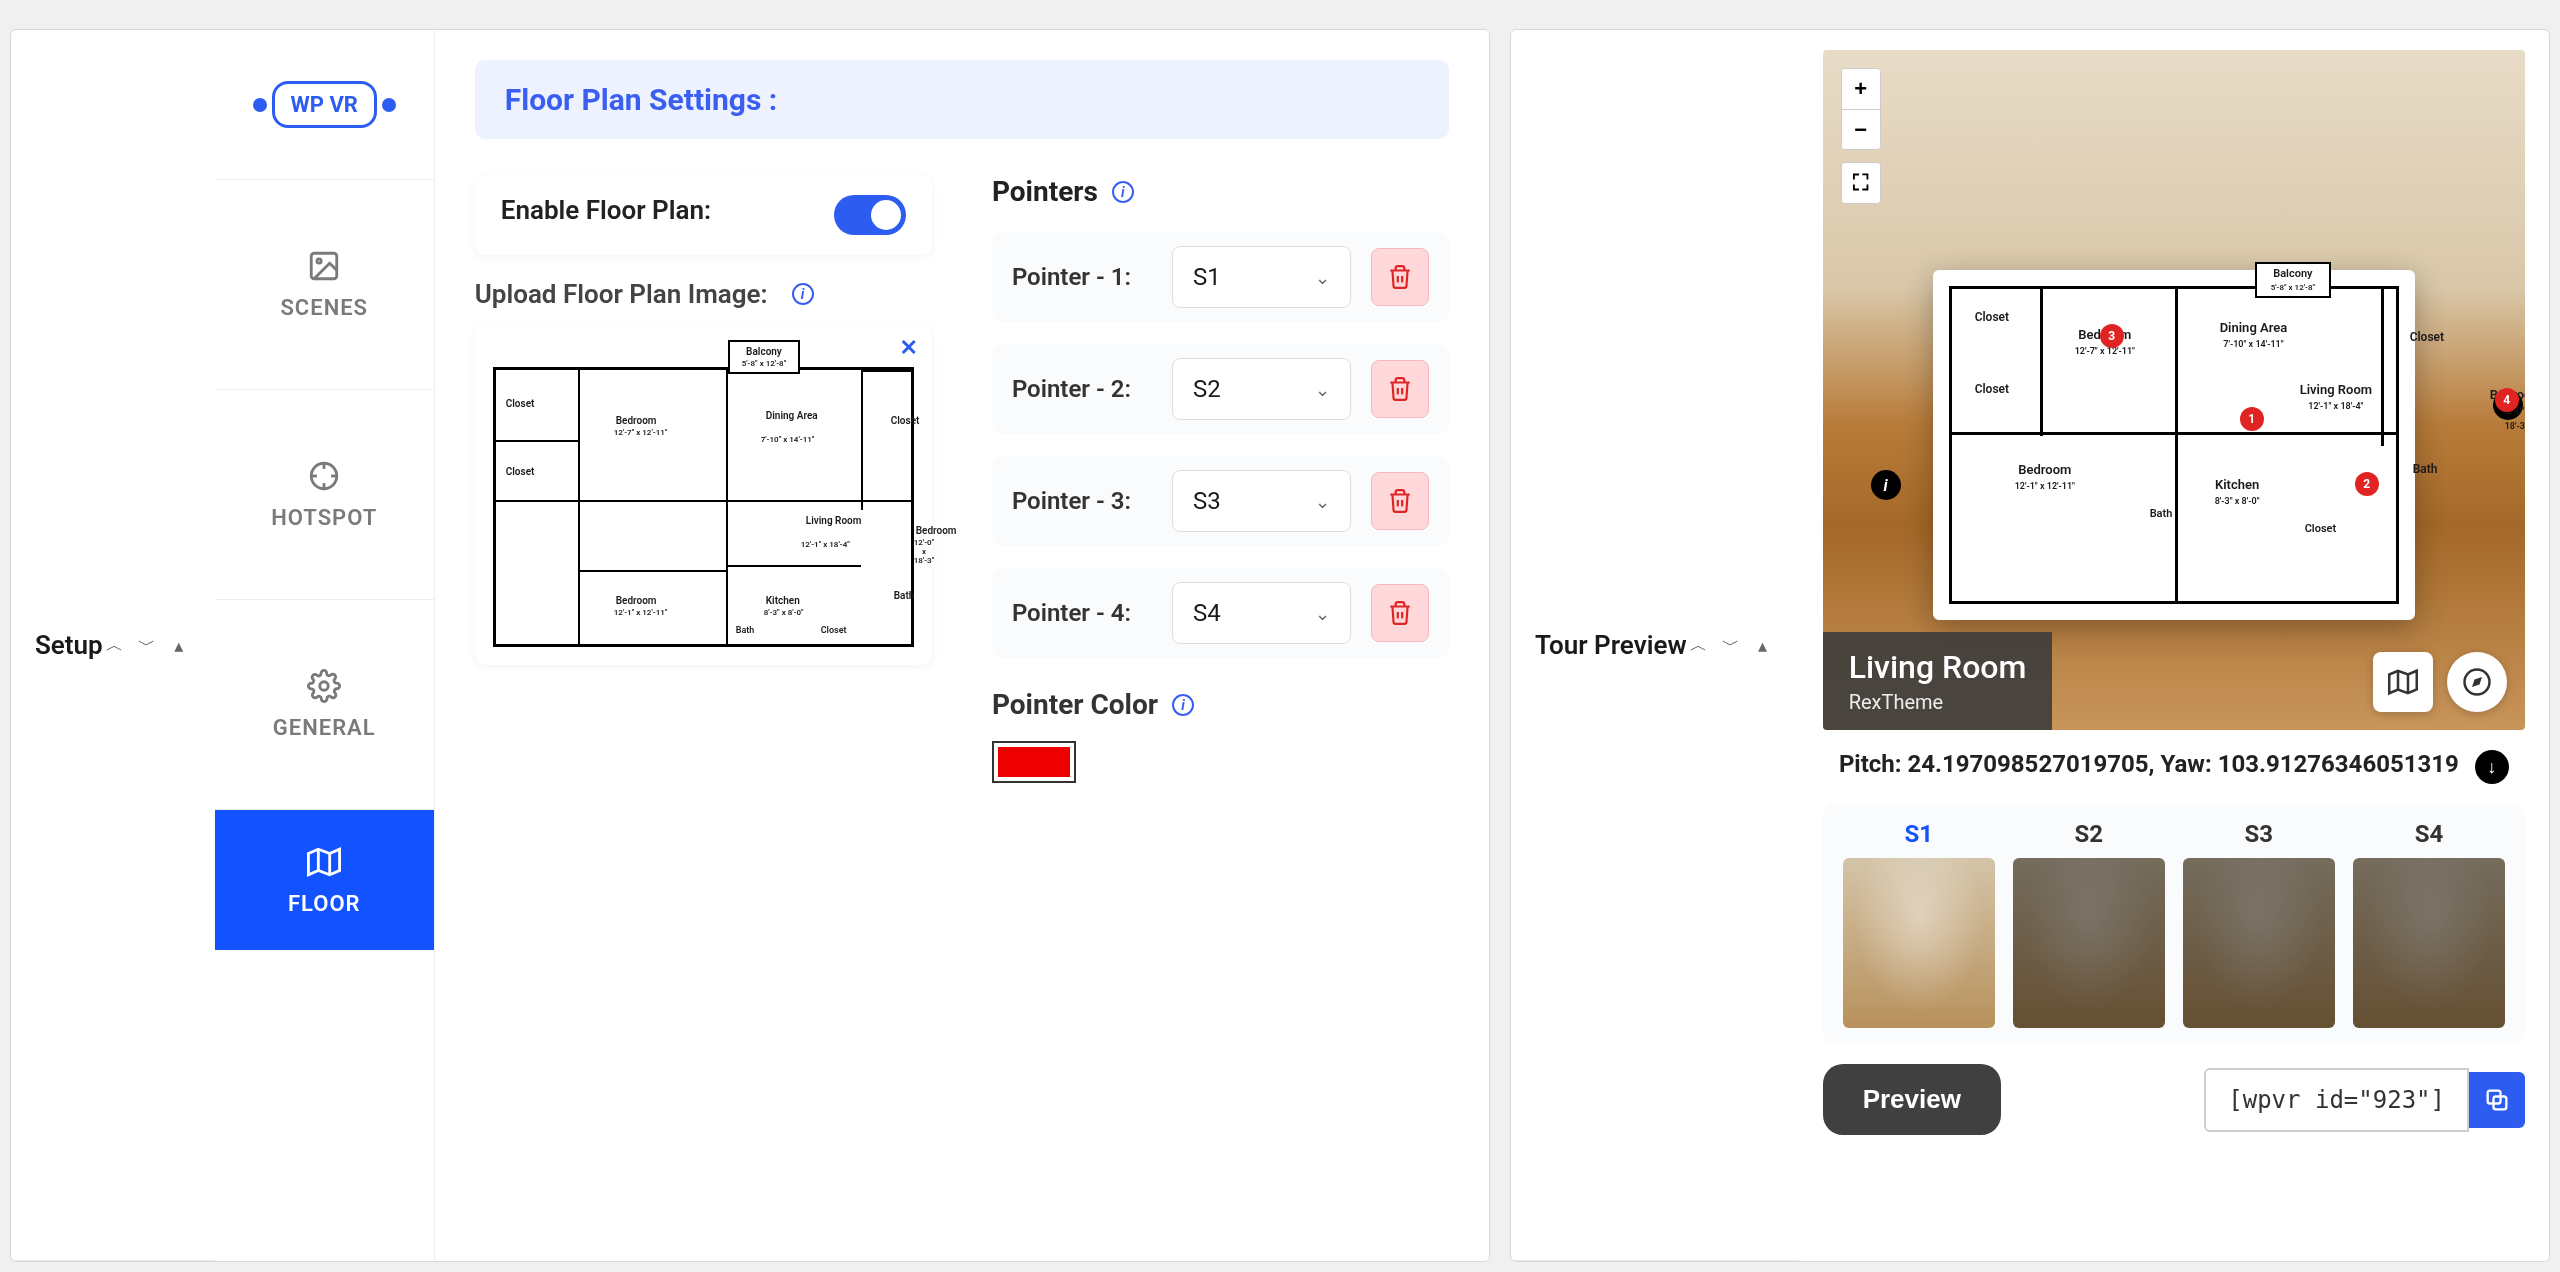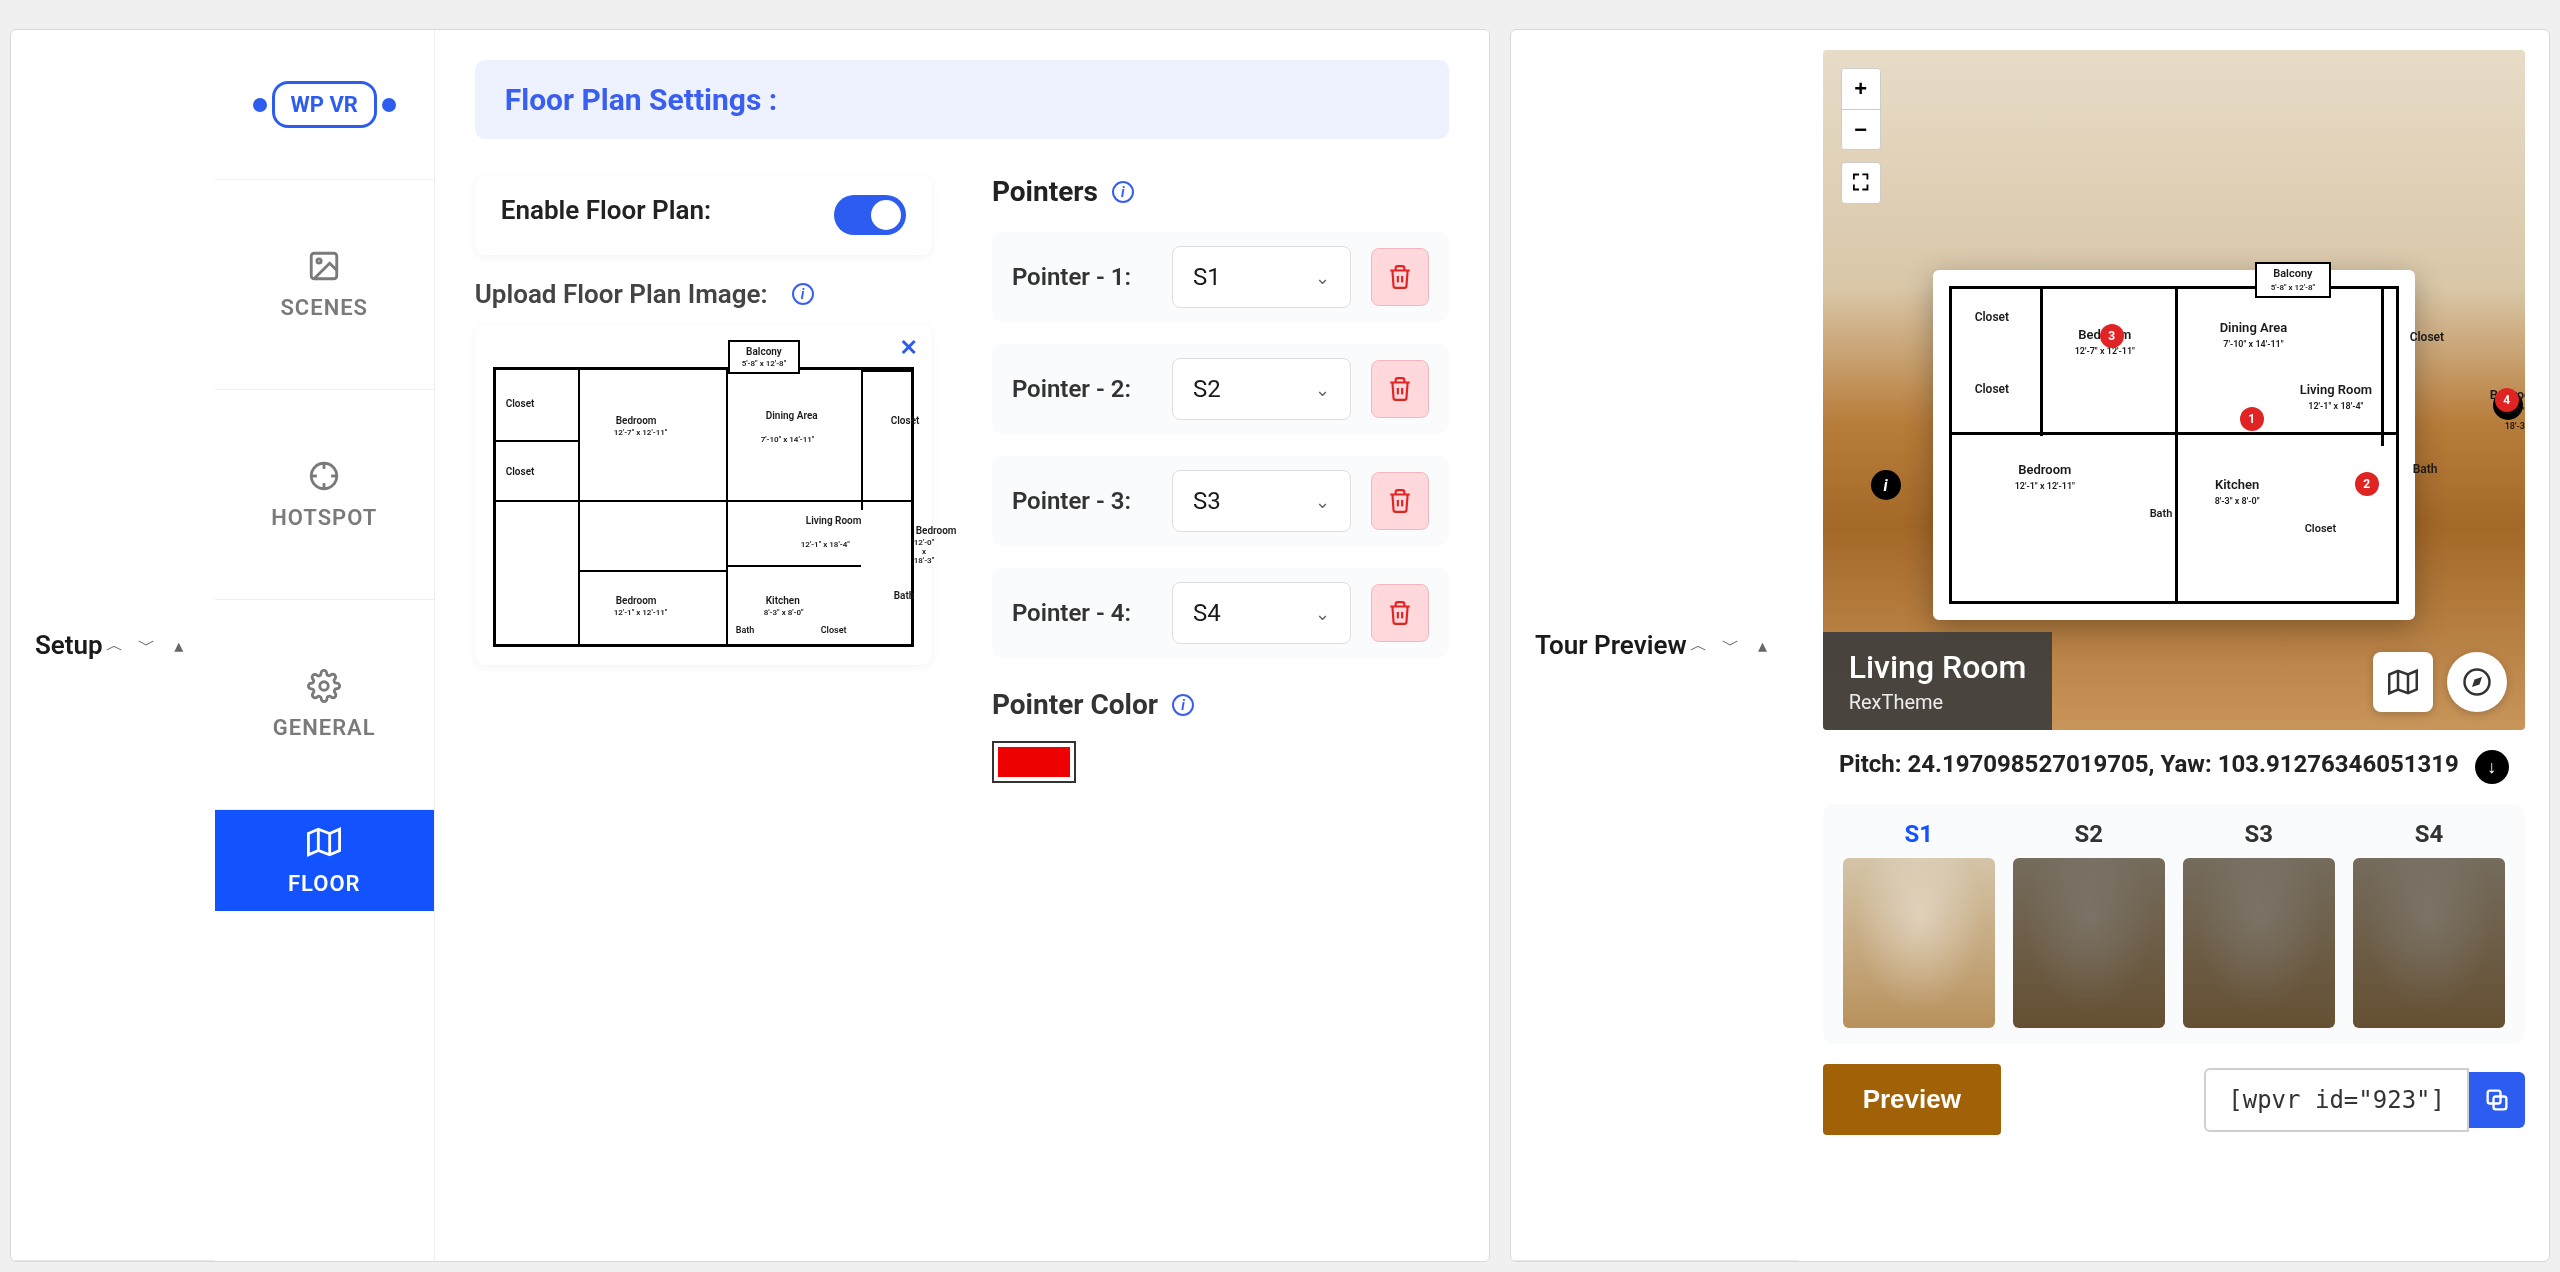--- a/index.html
+++ b/index.html
@@ -69,21 +69,21 @@
 .pitch-row { display:flex; justify-content:center; gap:16px; font-size:24px; font-weight:700; color:#222; }
 .dl-btn { width:34px; height:34px; background:#000; border-radius:50%; display:flex; align-items:center; justify-content:center; color:#fff; font-size:18px; cursor:pointer; }
 .scenes-row { background:#fafbfc; border-radius:10px; padding:16px 20px; display:flex; gap:18px; }
 .scene-thumb { flex:1; display:flex; flex-direction:column; align-items:center; gap:10px; }
 .scene-thumb .label { font-size:24px; font-weight:700; color:#333; }
 .scene-thumb.active .label { color:#1253ff; }
 .thumb-img { width:100%; height:170px; border-radius:6px; background:linear-gradient(180deg,#d4c4a8,#b8915c); position:relative; overflow:hidden; }
 .thumb-img.dark { filter:brightness(0.55); }
 .thumb-img::after { content:''; position:absolute; inset:0; background:radial-gradient(ellipse at 50% 35%, rgba(255,255,255,0.4), transparent 60%); }
 .footer-row { display:flex; align-items:center; justify-content:space-between; }
-.preview-btn { background:#a16207; color:#fff; border:none; border-radius:4px; padding:20px 40px; font-size:26px; font-weight:600; cursor:pointer; }
+.preview-btn { background:#404040; color:#fff; border:none; border-radius:20px; padding:20px 40px; font-size:26px; font-weight:600; cursor:pointer; }
 .shortcode-wrap { display:flex; align-items:center; gap:0; }
 .shortcode { border:2px solid #cfcfcf; border-radius:6px 0 0 6px; padding:16px 22px; font-size:24px; font-family:monospace; color:#333; }
 .copy-btn { width:56px; height:56px; background:#2d5cf0; border-radius:0 6px 6px 0; display:flex; align-items:center; justify-content:center; cursor:pointer; }
 .copy-btn svg { width:28px; height:28px; fill:none; stroke:#fff; stroke-width:2; }
 .fp-line { position:absolute; background:#000; }
 </style>
 </head>
 <body>
 
 <div class="app">
@@ -120,21 +120,21 @@
             </svg>
           <span>HOTSPOT</span>
         </div>
         <div class="side-item">
           <svg viewBox="0 0 24 24">
               <circle cx="12" cy="12" r="3"></circle>
               <path d="M19.4 15a1.65 1.65 0 0 0 .33 1.82l.06.06a2 2 0 1 1-2.83 2.83l-.06-.06a1.65 1.65 0 0 0-1.82-.33 1.65 1.65 0 0 0-1 1.51V21a2 2 0 0 1-4 0v-.09a1.65 1.65 0 0 0-1-1.51 1.65 1.65 0 0 0-1.82.33l-.06.06a2 2 0 1 1-2.83-2.83l.06-.06a1.65 1.65 0 0 0 .33-1.82 1.65 1.65 0 0 0-1.51-1H3a2 2 0 0 1 0-4h.09a1.65 1.65 0 0 0 1.51-1 1.65 1.65 0 0 0-.33-1.82l-.06-.06a2 2 0 1 1 2.83-2.83l.06.06a1.65 1.65 0 0 0 1.82.33h0a1.65 1.65 0 0 0 1-1.51V3a2 2 0 0 1 4 0v.09a1.65 1.65 0 0 0 1 1.51h0a1.65 1.65 0 0 0 1.82-.33l.06-.06a2 2 0 1 1 2.83 2.83l-.06.06a1.65 1.65 0 0 0-.33 1.82v0a1.65 1.65 0 0 0 1.51 1H21a2 2 0 0 1 0 4h-.09a1.65 1.65 0 0 0-1.51 1z"></path>
             </svg>
           <span>GENERAL</span>
         </div>
-        <div class="side-item active" style="height:101px;border-bottom:none;">
+        <div class="side-item active" style="height:140px;border-bottom:none;">
           <svg viewBox="0 0 24 24">
               <polygon points="1,6 8,3 16,6 23,3 23,18 16,21 8,18 1,21"></polygon>
               <line x1="8" y1="3" x2="8" y2="18"></line>
               <line x1="16" y1="6" x2="16" y2="21"></line>
             </svg>
           <span>FLOOR</span>
         </div>
       </div>
 
       <div class="main">

